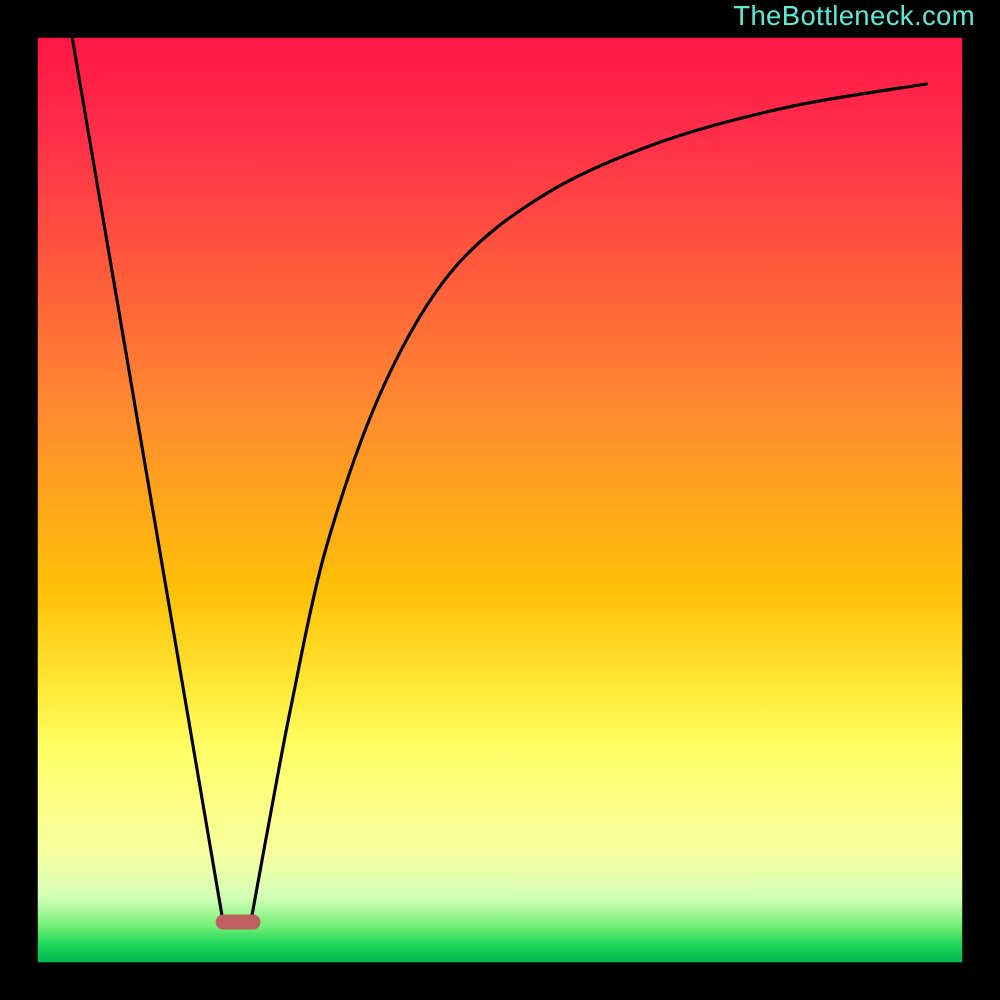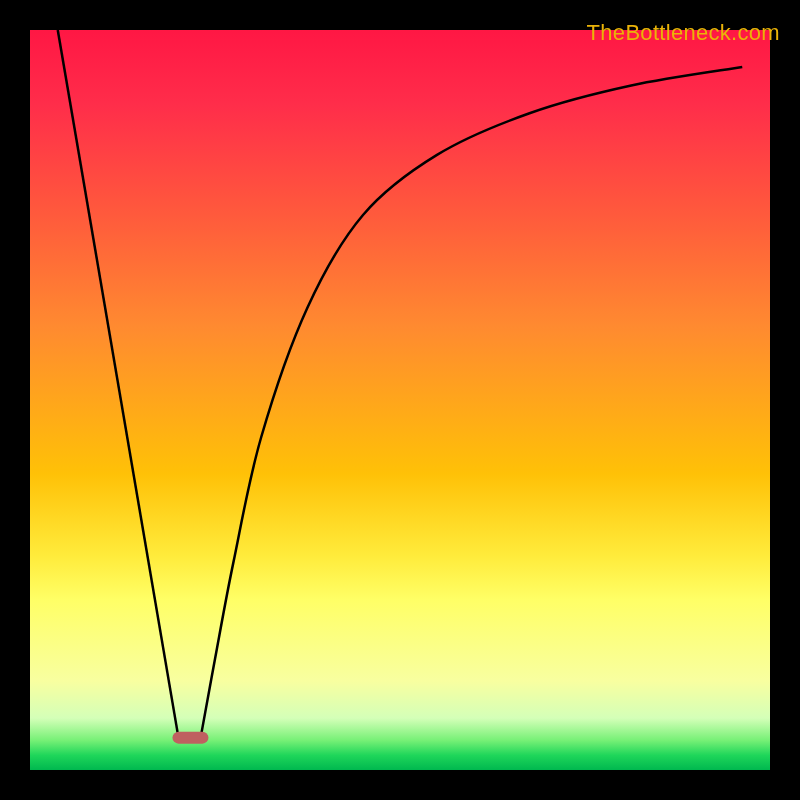--- a/index.html
+++ b/index.html
@@ -41,23 +41,23 @@
   svg.overlay {
     position: absolute;
     left: 0;
     top: 0;
     width: 800px;
     height: 800px;
     pointer-events: none;
   }
   .watermark {
     position: absolute;
-    top: 20px;
+    top: 0;
     right: 20px;
-    color: #eab308;
+    color: #5eead4;
     font-size: 22px;
     font-weight: 500;
     letter-spacing: 0.3px;
   }
   
   .border-top, .border-bottom {
     position: absolute;
     left: 0;
     width: 800px;
     height: 30px;

